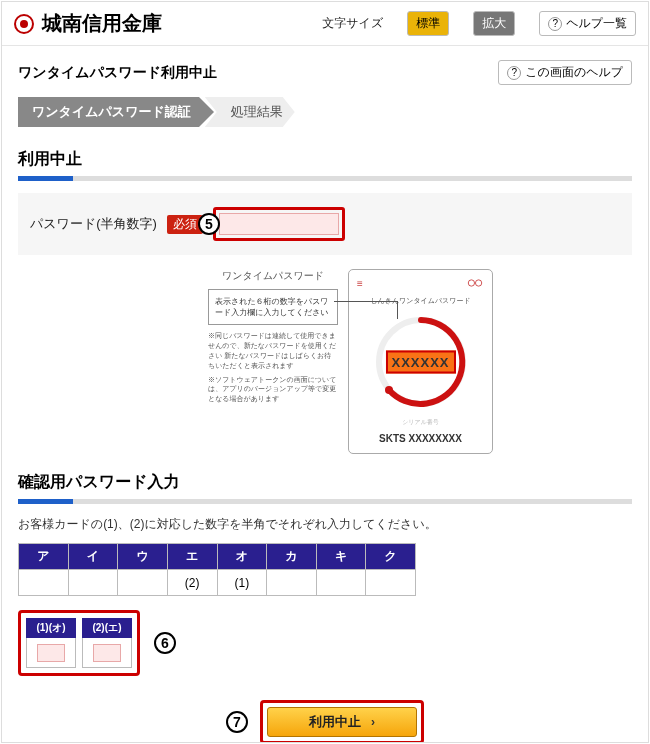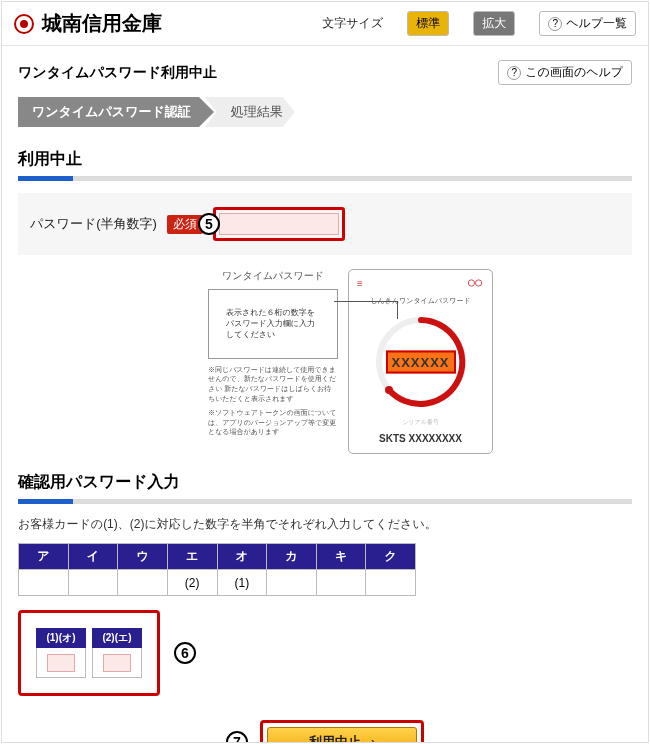--- a/index.html
+++ b/index.html
@@ -29,36 +29,36 @@
   .pw-row { background:#f6f6f6; padding:14px 12px; display:flex; align-items:center; gap:10px; position:relative; margin-bottom:14px; }
   .pw-label { font-size:13px; color:#222; }
   .req { background:#c21; color:#fff; font-size:12px; padding:1px 6px; border-radius:2px; }
   .pw-input-wrap { border:3px solid #c00; border-radius:3px; padding:3px; display:inline-block; }
   .pw-input { width:120px; height:22px; border:1px solid #e8a8a8; background:#fde8e8; }
   .marker { position:absolute; width:22px; height:22px; border:2px solid #000; border-radius:50%; display:flex; align-items:center; justify-content:center; font-weight:700; font-size:14px; background:#fff; }
   .marker.m5 { left:180px; top:50%; transform:translateY(-50%); }
   .otp-area { display:flex; gap:10px; margin-left:190px; margin-bottom:18px; }
   .otp-left { width:130px; }
   .otp-left-title { font-size:10px; color:#555; text-align:center; margin-bottom:6px; }
-  .otp-note { border:1px solid #999; padding:17px; font-size:8px; color:#333; line-height:1.4; margin-bottom:6px; }
+  .otp-note { border:1px solid #999; padding:6px; font-size:8px; color:#333; line-height:1.4; margin-bottom:6px; }
   .otp-small { font-size:7px; color:#555; line-height:1.4; }
   .phone { width:145px; height:185px; border:1px solid #aaa; border-radius:5px; background:#fff; display:flex; flex-direction:column; align-items:center; padding:6px 8px; gap:6px; }
   .phone-head { width:100%; display:flex; justify-content:space-between; align-items:center; }
   .face-icon { width:18px; height:14px; }
   .phone-title { font-size:7px; color:#555; }
   .dial { width:100px; height:100px; position:relative; }
   .codebox { position:absolute; left:50%; top:50%; transform:translate(-50%,-50%); border:2px solid #c00; padding:2px 4px; font-weight:700; font-size:13px; letter-spacing:1px; color:#333; background:#f97316; }
   .serial-l { font-size:6px; color:#bbb; }
   .serial { font-size:10px; font-weight:700; color:#333; }
   .desc { font-size:12px; color:#333; margin:10px 0 10px; }
   table.grid { border-collapse:collapse; width:398px; }
   table.grid th, table.grid td { border:1px solid #bbb; width:49px; height:26px; text-align:center; font-size:12px; }
   table.grid th { background:#2a1f8f; color:#fff; font-weight:600; }
   .confirm-inputs { display:flex; align-items:center; gap:8px; margin-top:14px; position:relative; }
-  .confirm-box { border:3px solid #c00; border-radius:4px; padding:15px; display:flex; gap:6px; }
+  .confirm-box { border:3px solid #c00; border-radius:4px; padding:5px; display:flex; gap:6px; }
   .mini { width:50px; }
   .mini-head { background:#2a1f8f; color:#fff; font-size:10px; font-weight:700; text-align:center; padding:3px 0; }
   .mini-body { border:1px solid #bbb; border-top:none; height:30px; display:flex; align-items:center; justify-content:center; }
   .mini-body .slot { width:28px; height:18px; border:1px solid #e8a8a8; background:#fde8e8; }
   .marker.m6 { position:static; margin-left:6px; }
   .submit-row { display:flex; align-items:center; justify-content:center; gap:12px; margin-top:24px; }
   .submit-wrap { border:3px solid #c00; border-radius:4px; padding:4px; display:inline-block; }
   .submit-btn { width:150px; height:30px; background:linear-gradient(#ffd24a,#f6a50b); border:1px solid #b37400; border-radius:3px; font-size:13px; font-weight:700; color:#222; display:flex; align-items:center; justify-content:center; gap:10px; cursor:pointer; }
   .chev { font-size:12px; color:#333; }
   .link-connect { position:absolute; width:64px; height:18px; border-top:1px solid #555; border-right:1px solid #555; }

